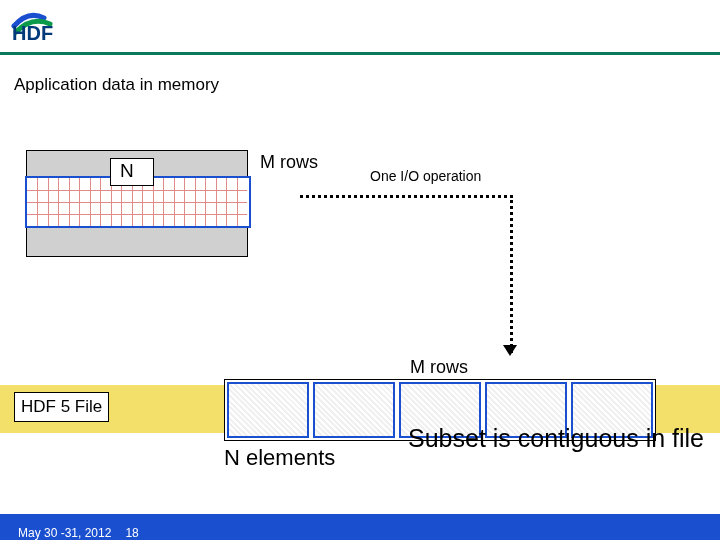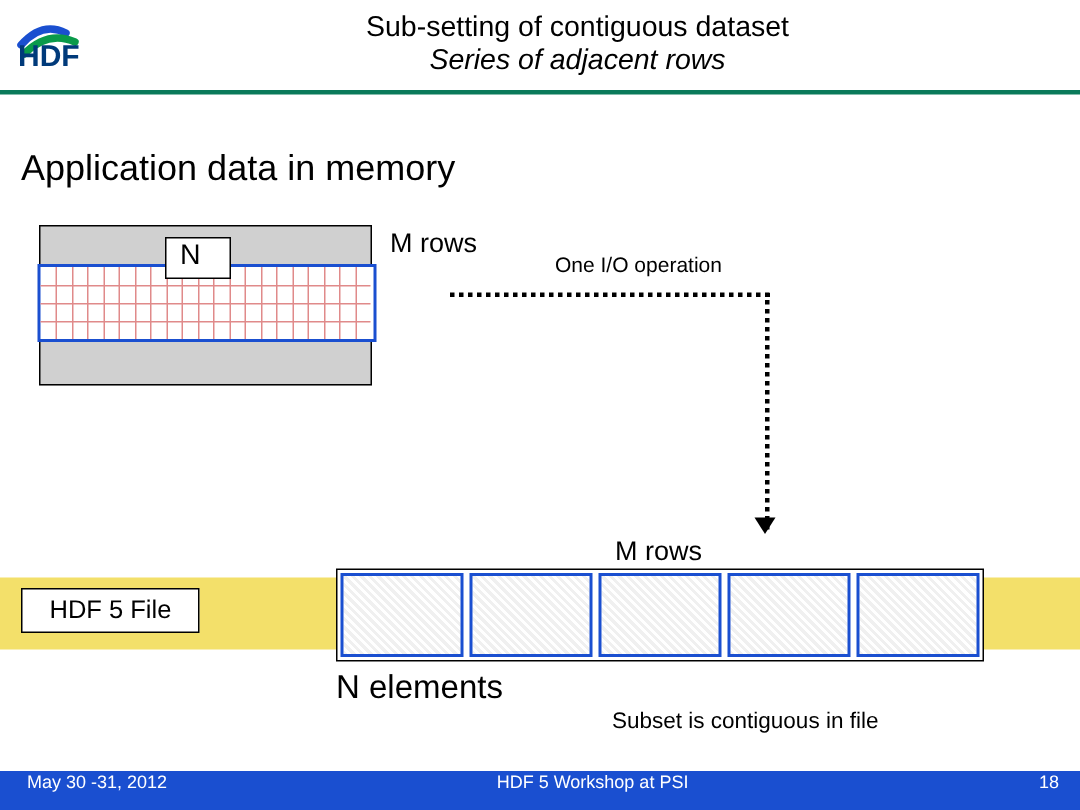--- a/index.html
+++ b/index.html
@@ -3,59 +3,55 @@
 <meta charset="utf-8">
 <style>
   html,body{margin:0;padding:0;width:720px;height:540px;font-family:Arial,Helvetica,sans-serif;background:#fff;color:#000;position:relative}
   .header{display:flex;align-items:center;padding:8px 20px 4px 10px}
   .logo{width:60px;height:36px;position:relative;flex:0 0 auto}
   .logo svg{width:60px;height:36px}
   .title-block{flex:1;text-align:center}
   .title{font-size:19px;line-height:22px}
   .subtitle{font-size:19px;font-style:italic;line-height:22px}
   .hr{height:3px;background:#0a7a5a;margin-top:4px}
-  .section-label{font-size:24px;margin:36px 0 8px 14px}
+  .section-label{font-size:17px;margin:20px 0 8px 14px}
   .matrix{position:absolute;left:26px;top:150px;width:220px;height:105px;background:#d0d0d0;border:1px solid #000}
   .matrix .sel{position:absolute;left:-2px;top:25px;width:222px;height:48px;border:2px solid #1a4fd0;background:#fff}
   .matrix .grid{position:absolute;left:0;top:27px;width:220px;height:48px}
   .matrix .grid .col{position:absolute;top:0;bottom:0;width:1px;background:#e08a8a}
   .matrix .grid .row{position:absolute;left:0;right:0;height:1px;background:#e08a8a}
   .n-label{position:absolute;left:120px;top:160px;font-size:19px}
   .n-box{position:absolute;left:110px;top:158px;width:42px;height:26px;border:1px solid #000;background:#fff}
   .mrows-top{position:absolute;left:260px;top:152px;font-size:18px}
   .io-label{position:absolute;left:370px;top:168px;font-size:14px}
   .arrow{position:absolute;left:300px;top:195px;width:210px;height:155px;border-right:3px dotted #000;border-top:3px dotted #000}
   .arrow-head{position:absolute;left:503px;top:345px;width:0;height:0;border-left:7px solid transparent;border-right:7px solid transparent;border-top:11px solid #000}
   .mrows-mid{position:absolute;left:410px;top:357px;font-size:18px}
   .file-band{position:absolute;left:0;top:385px;width:720px;height:48px;background:#f3e06a}
   .file-strip{position:absolute;left:224px;top:379px;width:430px;height:60px;border:1px solid #000;background:#fff;display:flex}
   .file-strip .seg{flex:1;border:2px solid #1a4fd0;margin:2px;background:repeating-linear-gradient(45deg,#f0f0f0,#f0f0f0 2px,#fff 2px,#fff 4px)}
-  .file-label-box{position:absolute;left:14px;top:392px;padding:4px 18px;border:1px solid #000;background:#fff;font-size:17px}
+  .file-label-box{position:absolute;left:14px;top:392px;padding:4px 6px;border:1px solid #000;background:#fff;font-size:17px}
   .nelem{position:absolute;left:224px;top:445px;font-size:22px}
-  .subset-label{position:absolute;left:408px;top:472px;font-size:15px}
-  .footer{position:absolute;left:0;bottom:0;width:720px;height:26px;background:#1a4fd0;color:#fff;font-size:12px;display:flex;align-items:flex-start}
+  .subset-label{position:absolute;left:408px;top:424px;font-size:25px}
+  .footer{position:absolute;left:0;bottom:0;width:720px;height:26px;background:#1a4fd0;color:#fff;font-size:12px;display:flex;align-items:flex-end}
   .footer .date{flex:0 0 auto;padding-left:18px}
   .footer .mid{flex:1;text-align:center}
   .footer .pnum{flex:0 0 auto;padding:0 14px}
   .footer .url{flex:0 0 auto;padding-right:14px}
 </style>
 </head>
 <body>
 
 <div class="header">
   <div class="logo">
     <svg viewBox="0 0 60 36">
       <path d="M4 18 Q18 2 34 10" stroke="#1a4fd0" stroke-width="5" fill="none" stroke-linecap="round"></path>
       <path d="M6 24 Q22 8 40 16" stroke="#0a9a4a" stroke-width="5" fill="none" stroke-linecap="round"></path>
       <text x="2" y="32" font-family="Arial Black,Arial" font-weight="900" font-size="20" fill="#003a7a">HDF</text>
     </svg>
-  </div>
-  <div class="title-block">
-    <div class="title">Sub-setting of contiguous dataset</div>
-    <div class="subtitle">Series of adjacent rows</div>
   </div>
 </div>
 <div class="hr"></div>
 
 <div class="section-label">Application data in memory</div>
 
 <div class="matrix">
   <div class="sel"></div>
   <div class="grid" id="matrix-grid">
       <div class="col" style="left: 10.4762px;"></div>
@@ -101,15 +97,14 @@
     <div class="seg"></div>
     <div class="seg"></div>
   </div>
 <div class="file-label-box">HDF 5 File</div>
 
 <div class="nelem">N elements</div>
 <div class="subset-label">Subset is contiguous in file</div>
 
 <div class="footer">
   <div class="date">May 30 -31, 2012</div>
-  <div class="mid">HDF 5 Workshop at PSI</div>
   <div class="pnum">18</div>
 </div>
 
 </body></html>

